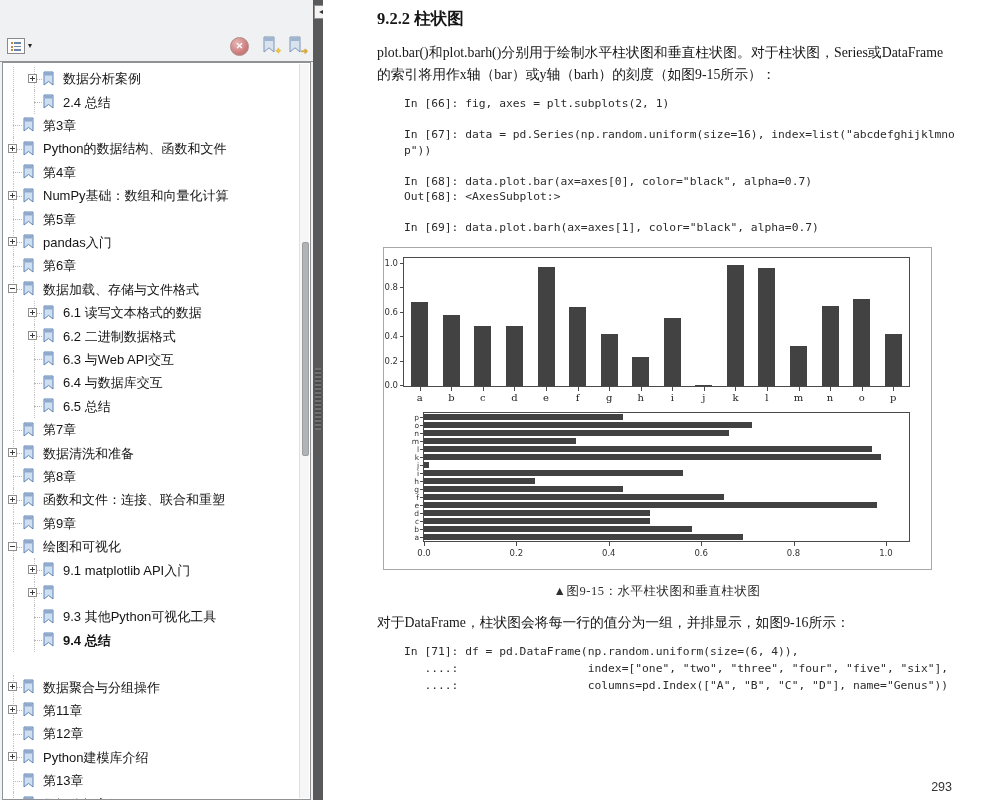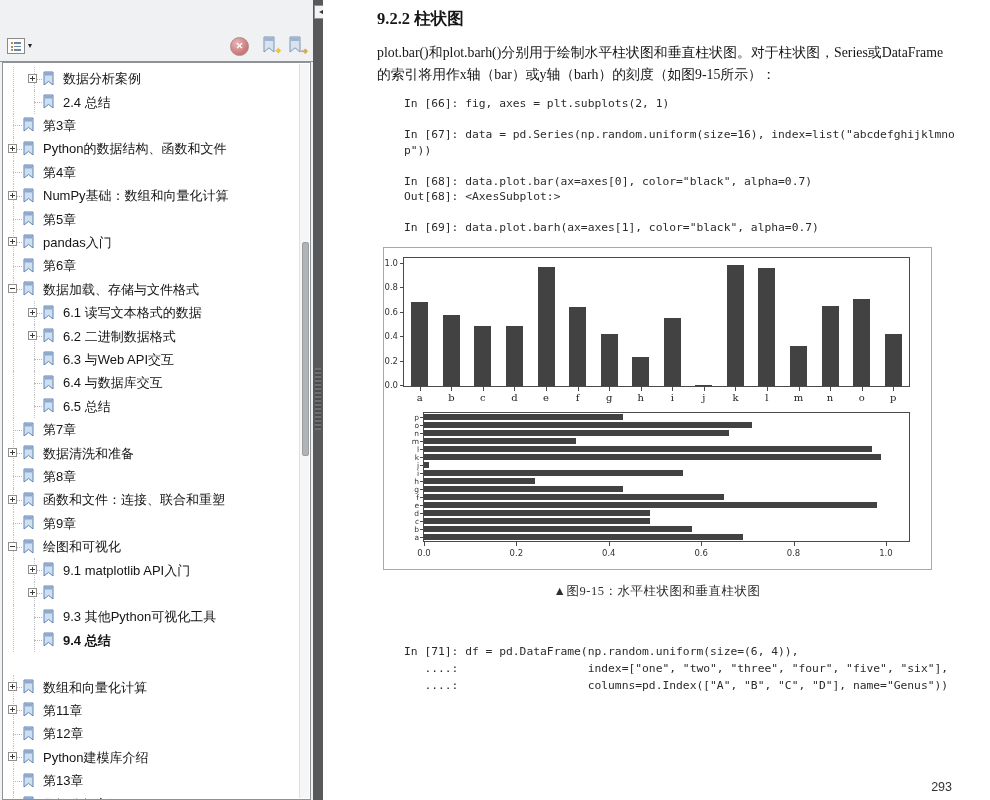--- a/index.html
+++ b/index.html
@@ -381,21 +381,21 @@
           <span class="lbl">9.4 总结</span>
         </div>
         <div class="trow lvl1" style="top: 612.4px;">
           <span class="vline" style="left: 10px;"></span>
           <span class="stub"></span>
           <span class="exp plus"></span>
           <span class="bmico"><svg width="13" height="15" viewBox="0 0 13 15">
               <path d="M2 1 h9 v13 l-4.5 -3.6 l-4.5 3.6 z" fill="#cfdff2" stroke="#5e83b4"></path>
               <rect x="2.5" y="1.5" width="8" height="3" fill="#8fa9cc"></rect>
             </svg></span>
-          <span class="lbl">数组和向量化计算</span>
+          <span class="lbl">数据聚合与分组操作</span>
         </div>
         <div class="trow lvl1" style="top: 635.8px;">
           <span class="vline" style="left: 10px;"></span>
           <span class="stub"></span>
           <span class="exp plus"></span>
           <span class="bmico"><svg width="13" height="15" viewBox="0 0 13 15">
               <path d="M2 1 h9 v13 l-4.5 -3.6 l-4.5 3.6 z" fill="#cfdff2" stroke="#5e83b4"></path>
               <rect x="2.5" y="1.5" width="8" height="3" fill="#8fa9cc"></rect>
             </svg></span>
           <span class="lbl">第11章</span>
@@ -585,19 +585,20 @@
         <div class="xtmark" style="left: 57.1429%;"></div>
         <div class="hxlab" style="left: 57.1429%;">0.6</div>
         <div class="xtmark" style="left: 76.1905%;"></div>
         <div class="hxlab" style="left: 76.1905%;">0.8</div>
         <div class="xtmark" style="left: 95.2381%;"></div>
         <div class="hxlab" style="left: 95.2381%;">1.0</div>
       </div>
   </div>
 
   <div id="fig-caption">▲图9-15：水平柱状图和垂直柱状图</div>
+  <div class="para" id="para2">对于DataFrame，柱状图会将每一行的值分为一组，并排显示，如图9-16所示：</div>
   <div class="codeblock" id="code2">
       <div class="codeline">In [71]: df = pd.DataFrame(np.random.uniform(size=(6, 4)),</div>
       <div class="codeline">   ....:                   index=["one", "two", "three", "four", "five", "six"],</div>
       <div class="codeline">   ....:                   columns=pd.Index(["A", "B", "C", "D"], name="Genus"))</div>
     </div>
   <div id="page-number">293</div>
 </div>
 
 </body></html>

